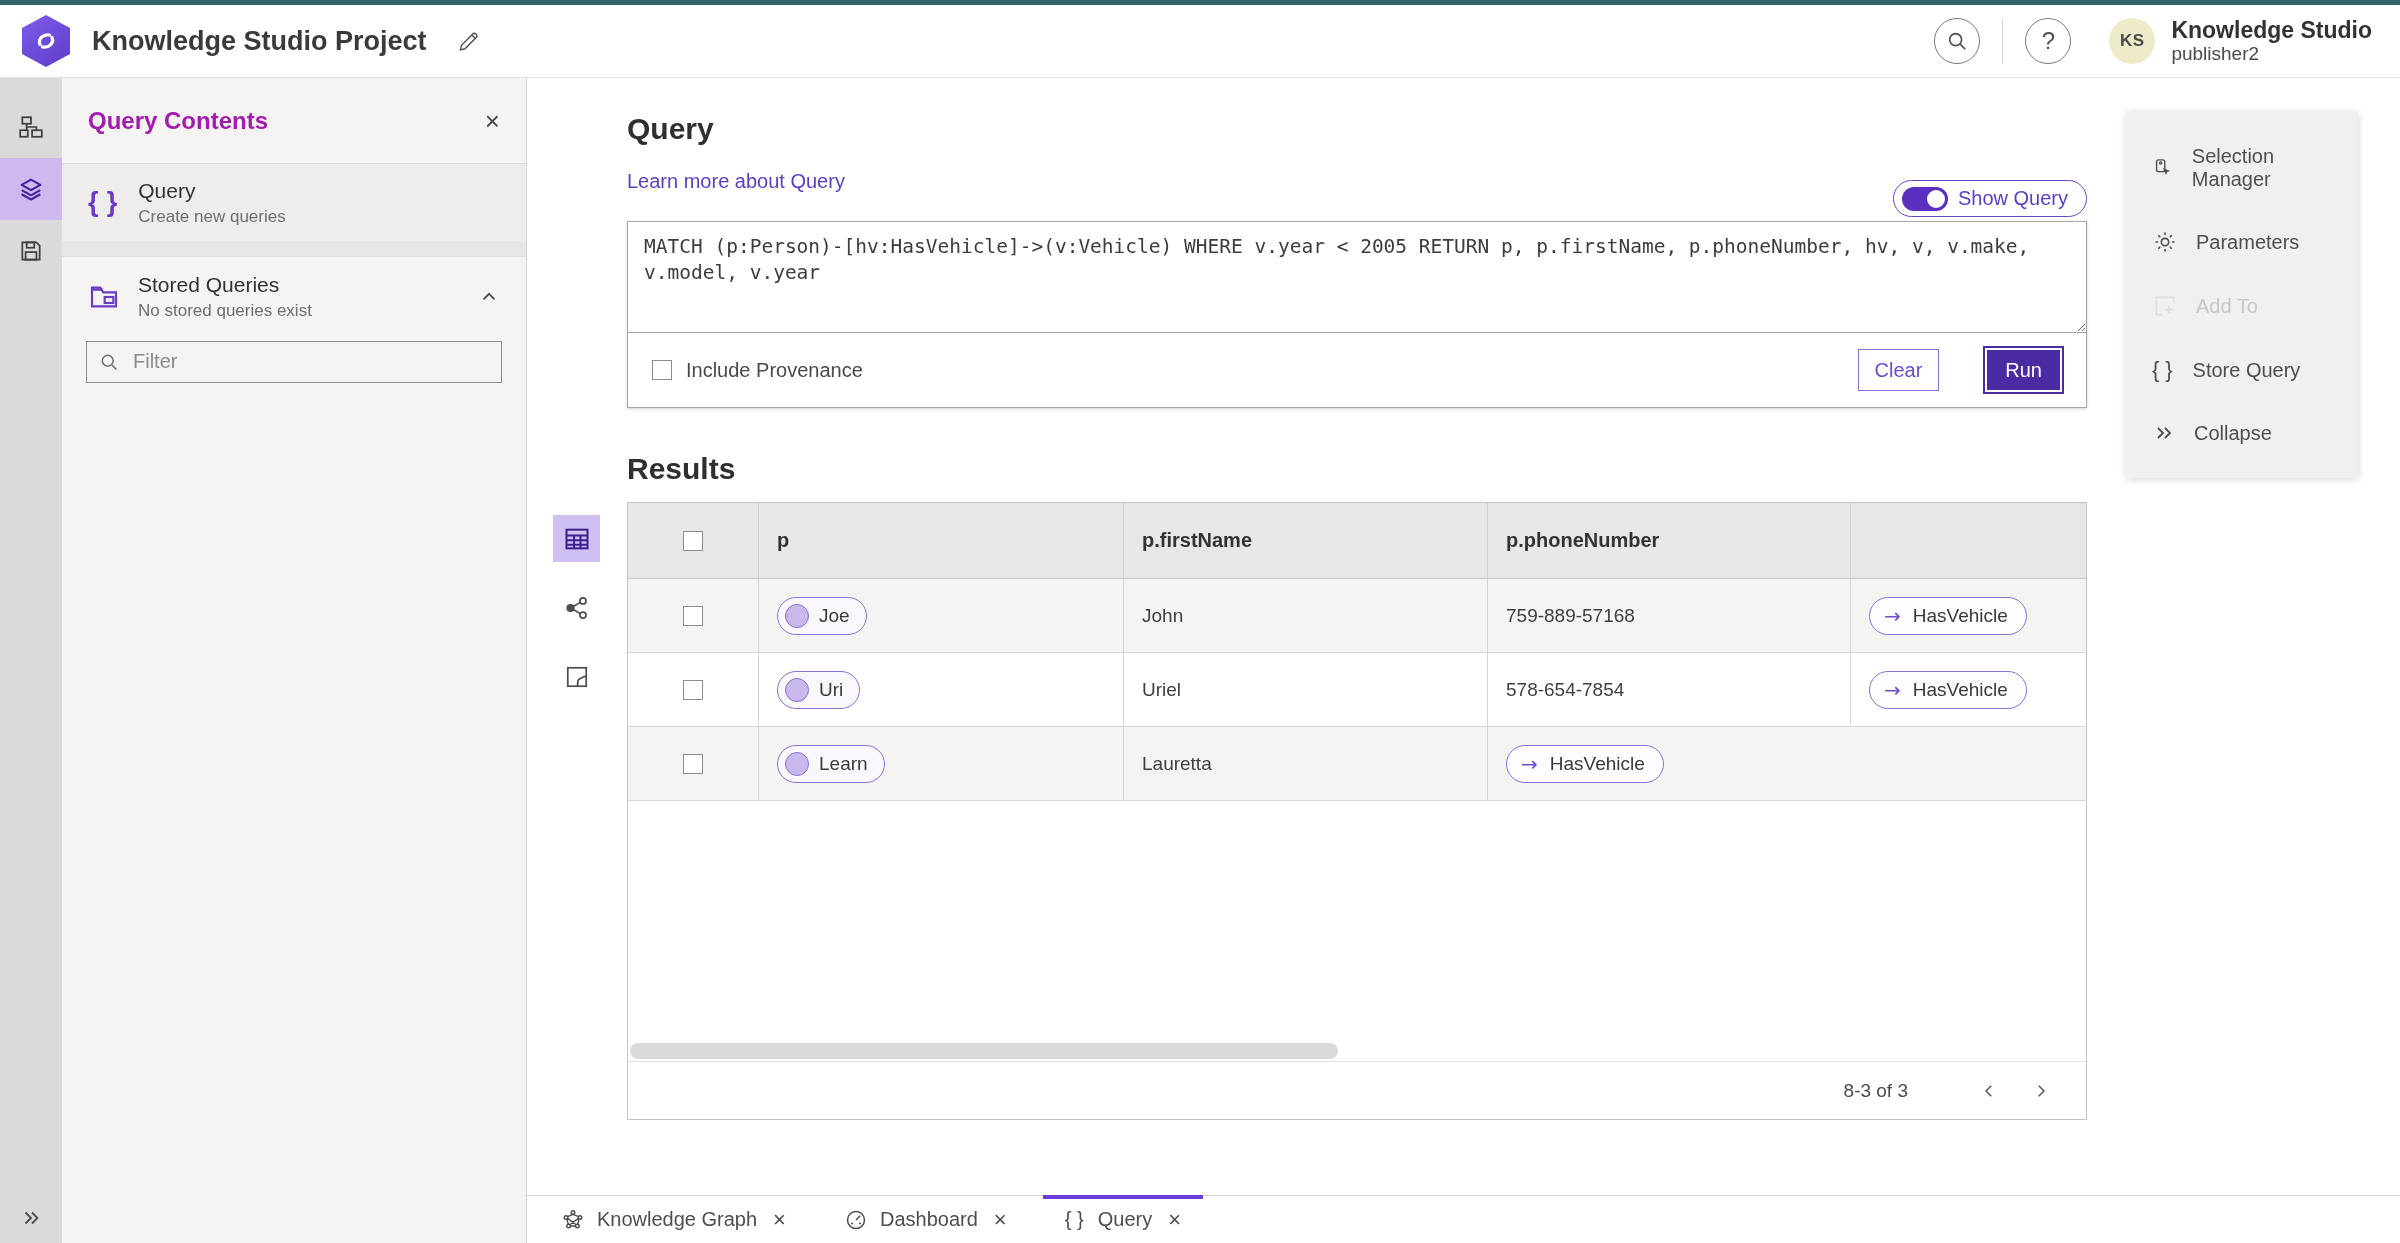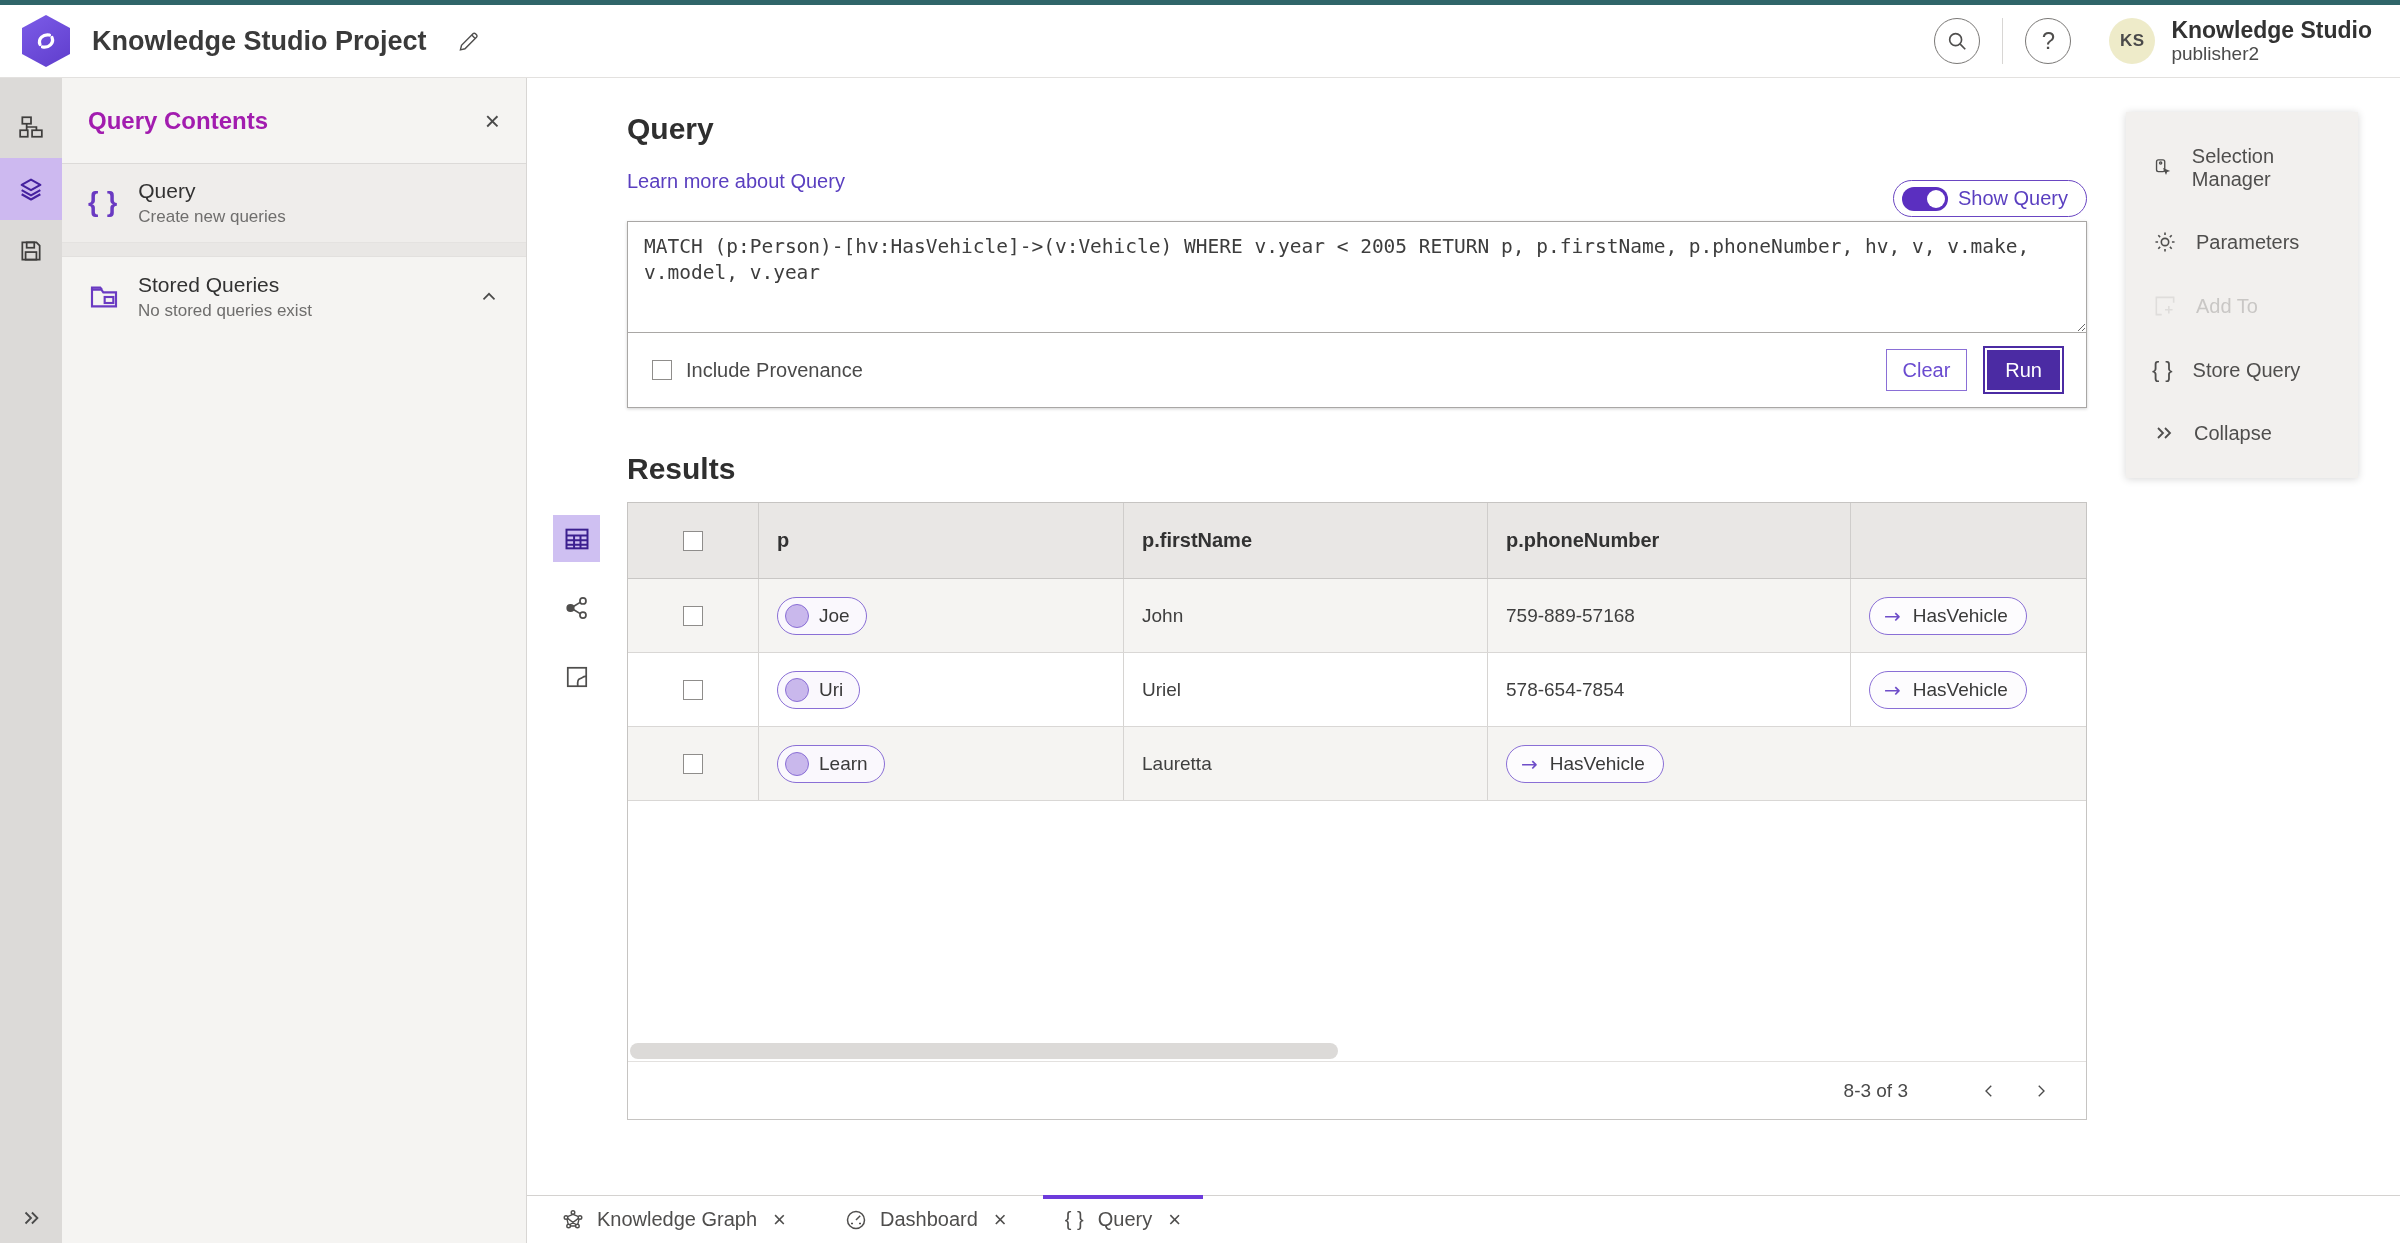--- a/index.html
+++ b/index.html
@@ -89,21 +89,21 @@
                     font-size:19.5px; line-height:1.35; color:#3d3d3d; }
   .card-footer { height:74px; display:flex; align-items:center; padding:0 24px; background:#fff; }
   .checkbox { appearance:none; -webkit-appearance:none; width:20px; height:20px; margin:0;
               border:1px solid #8f8d8b; background:#fff; flex:none; }
   .cb-label { font-size:20px; color:#4a4a4a; margin-left:14px; }
   .footer-btns { margin-left:auto; display:flex; align-items:center; gap:18px; }
   .btn-clear { height:42px; padding:0 16px; font-size:20px; font-family:inherit;
                background:#fff; border:1px solid #8a6fd6; color:#6a4bd0; }
   .btn-run { height:44px; padding:0 18px; font-size:20px; font-family:inherit;
              background:#4b2ba3; color:#fff; border:2px solid #fff;
-             box-shadow:0 0 0 2px #4b2ba3; }
+             box-shadow:0 0 0 2px #4b2ba3;margin-left:28px; }
 
   .h2 { font-size:30px; font-weight:700; margin:44px 0 0; color:#2f2f2f; }
 
   .results-row { display:flex; margin-left:-74px; margin-top:16px; }
   .view-icons { width:74px; flex:none; padding-top:13px; }
   .view-icon { width:47px; height:47px; display:flex; align-items:center; justify-content:center;
                margin-bottom:22px; }
   .view-icon.selected { background:#cfc0f2; }
 
   .table-card { flex:none; width:1460px; height:618px; border:1px solid #c6c4c2;
@@ -257,20 +257,27 @@
         <div class="item-title">Stored Queries</div>
         <div class="item-sub">No stored queries exist</div>
       </span>
       <span class="stored-chevron">
         <svg width="22" height="22" viewBox="0 0 24 24" fill="none" stroke="#4a4a4a" stroke-width="1.8">
           <path d="M6 14.5l6-6 6 6"></path>
         </svg>
       </span>
     </div>
 
+    <div class="filter-wrap">
+      <svg width="20" height="20" viewBox="0 0 24 24" fill="none" stroke="#6f6e6d" stroke-width="1.8">
+        <circle cx="10.5" cy="10.5" r="6.5"></circle>
+          <path d="M15.5 15.5L21 21"></path>
+      </svg>
+      <input class="filter-input" placeholder="Filter" style="">
+    </div>
   </div>
 
   <div class="main">
     <div class="content">
 
       <h1 class="h1">Query</h1>
       <a class="learn-link" href="#">Learn more about Query</a>
 
       <div class="toggle-pill">
         <span class="switch">

